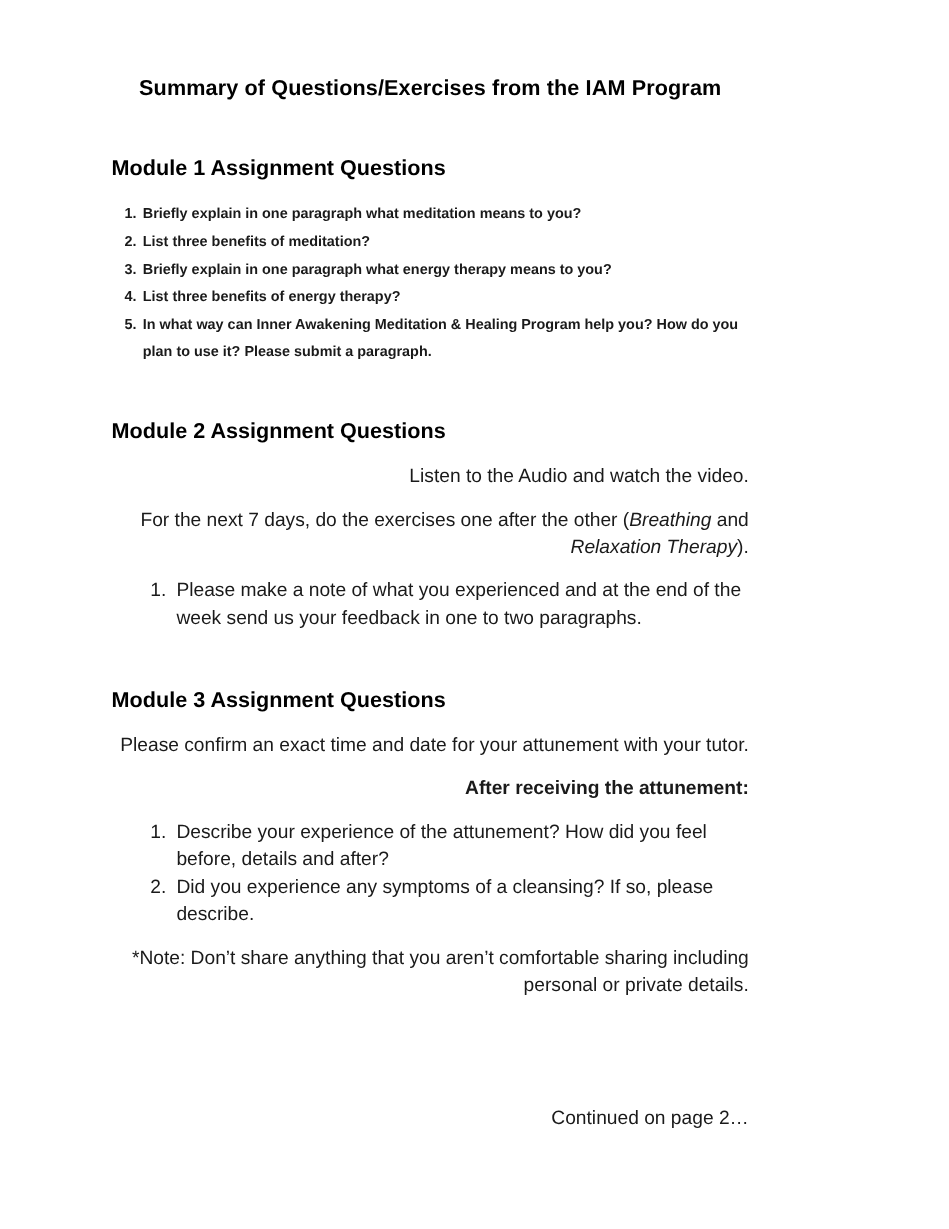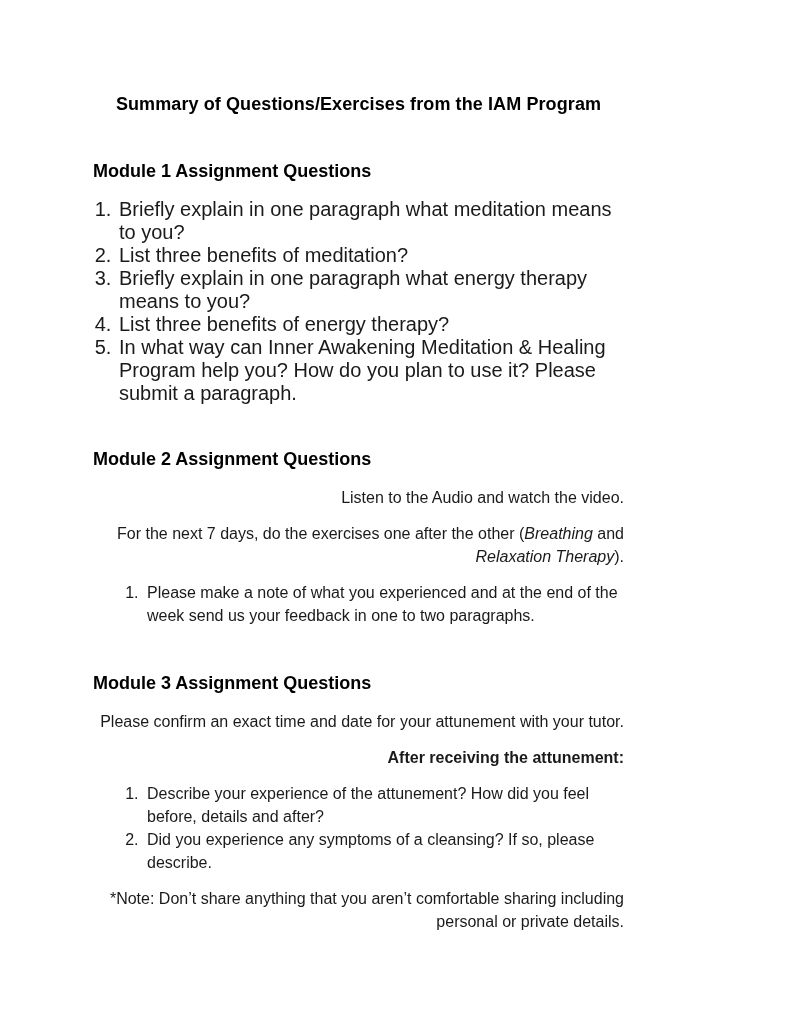--- a/index.html
+++ b/index.html
@@ -11,21 +11,21 @@
     width: 791px;
     height: 1024px;
     font-family: "Liberation Sans", "DejaVu Sans", sans-serif;
     color: #1a1a1a;
     overflow: hidden;
   }
   .page {
     box-sizing: border-box;
     width: 702px;
     height: 1024px;
-    padding: 94px 78px 40px 93px;
+    padding: 63px 78px 40px 93px;
   }
   .doc-title {
     text-align: center;
     font-weight: bold;
     font-size: 18px;
     color: #000000;
     margin: 0 0 46px 0;
     letter-spacing: 0.1px;
   }
   .section-heading {
@@ -39,22 +39,23 @@
   .gap-xl { margin-top: 46px; }
   p {
     font-size: 16px;
     line-height: 23px;
     margin: 0 0 13px 0;
     text-align: right;
   }
   ol.qlist {
     margin: 0;
     padding-left: 24px;
-    font-size: 20px;
+    font-size: 12px;
     line-height: 23px;
+    font-weight: bold;
   }
   ol.qlist li { padding-left: 2px; }
   ol.qlist-indent {
     margin: 0;
     padding-left: 50px;
     font-size: 16px;
     line-height: 23px;
   }
   ol.qlist-indent li { padding-left: 4px; }
   .italic { font-style: italic; }
@@ -102,14 +103,15 @@
     <h2 class="section-heading">Module 3 Assignment Questions</h2>
     <p>Please confirm an exact time and date for your attunement with your tutor.</p>
     <p class="subheading">After receiving the attunement:</p>
     <ol class="qlist-indent">
       <li>Describe your experience of the attunement? How did you feel before, details and after?</li>
       <li>Did you experience any symptoms of a cleansing? If so, please describe.</li>
     </ol>
     <p class="note">*Note: Don’t share anything that you aren’t comfortable sharing including personal or private details.</p>
   </div>
 
+  <p class="footer-text">Continued on page 2…</p>
 
 </div>
 
 </body></html>

